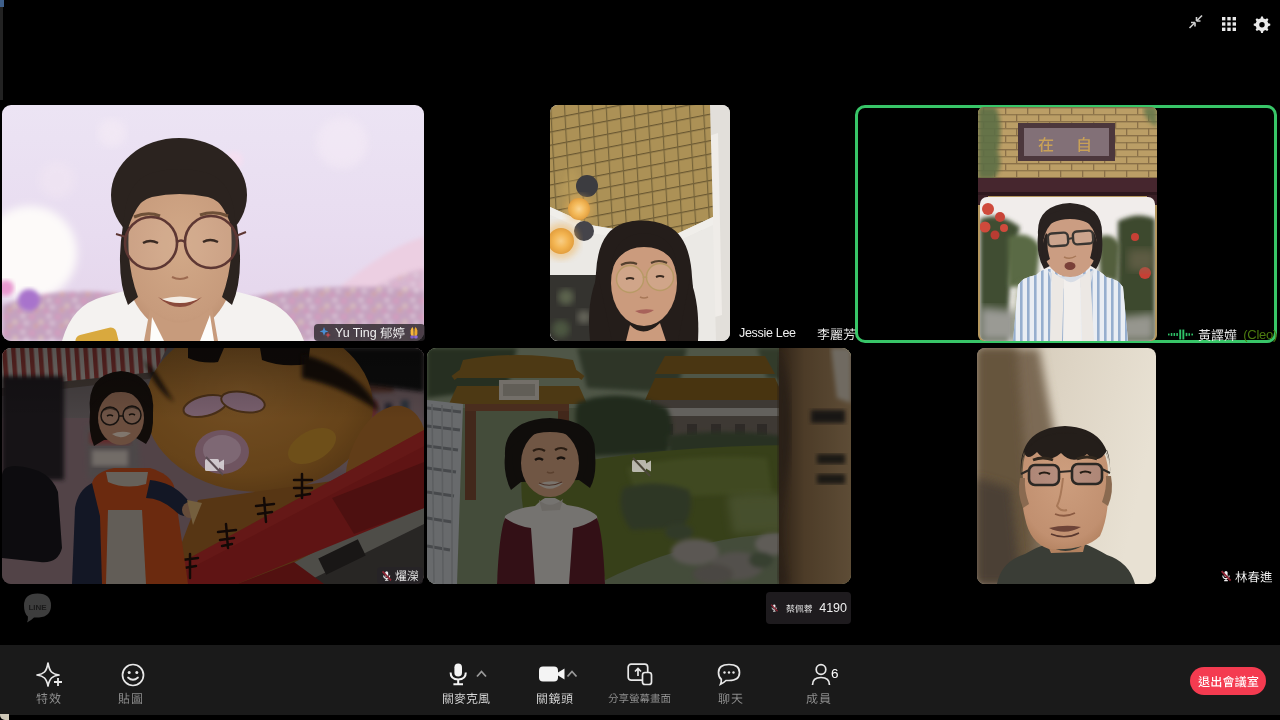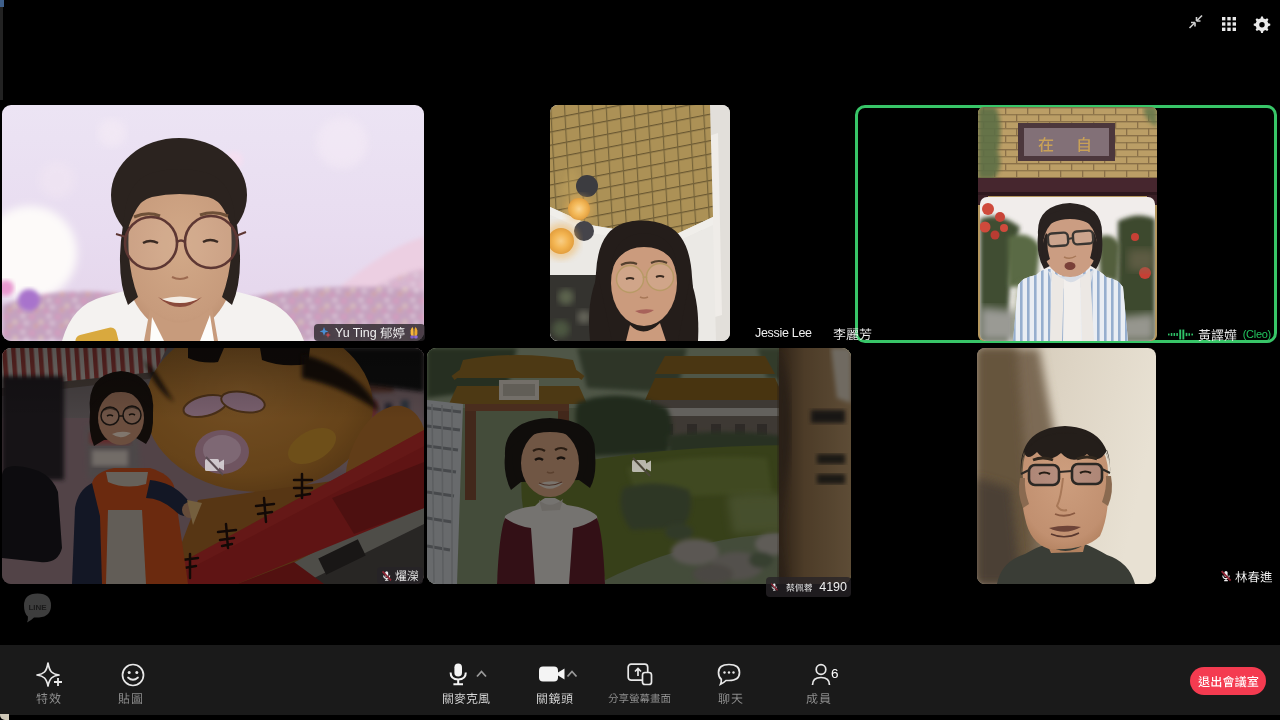--- a/index.html
+++ b/index.html
@@ -465,21 +465,21 @@
       <svg width="25.0" height="18.1" viewBox="0 0 25.0 18.1" style="display:block">
         <path fill="#f2f2f2" d="M2.3 9.7H6V10.5H2.3ZM2.3 11.8H6V12.6H2.3ZM0.6 5.5H7.2V6.3H0.6ZM5.7 7.7H6.5V14.4Q6.5 14.8 6.4 15Q6.3 15.2 6.1 15.3Q5.8 15.4 5.4 15.4Q5 15.4 4.4 15.4Q4.4 15.2 4.3 15Q4.2 14.8 4.1 14.6Q4.6 14.6 4.9 14.6Q5.3 14.6 5.4 14.6Q5.6 14.6 5.6 14.6Q5.7 14.5 5.7 14.4ZM7.6 4.7H11.2V5.6H8.5V15.5H7.6ZM3.1 4 4 4.2Q3.7 5.4 3.3 6.5Q2.8 7.7 2.3 8.6Q1.7 9.5 1 10.3Q0.9 10.2 0.8 10Q0.7 9.9 0.6 9.7Q0.5 9.6 0.4 9.5Q1.4 8.5 2.1 7.1Q2.7 5.7 3.1 4ZM11 4.7H11.1L11.3 4.7L11.9 5.1Q11.5 6 11.1 7Q10.6 8.1 10.1 8.9Q10.8 9.5 11.1 10Q11.5 10.6 11.6 11Q11.8 11.5 11.8 12Q11.8 12.5 11.6 13Q11.5 13.4 11.2 13.6Q11 13.7 10.8 13.8Q10.6 13.8 10.3 13.9Q9.8 13.9 9.2 13.9Q9.2 13.7 9.2 13.5Q9.1 13.2 9 13Q9.3 13 9.5 13Q9.8 13 10 13Q10.1 13 10.3 13Q10.4 12.9 10.5 12.9Q10.7 12.7 10.8 12.5Q10.9 12.2 10.9 11.9Q10.9 11.3 10.5 10.6Q10.2 9.9 9.2 9Q9.5 8.5 9.7 8Q10 7.5 10.2 6.9Q10.4 6.4 10.6 5.9Q10.8 5.4 11 5ZM2.4 7.7H6V8.5H2.4ZM1.9 7.7H2.8V11.5Q2.8 12.1 2.7 12.8Q2.6 13.6 2.4 14.3Q2.2 15 1.7 15.5Q1.7 15.4 1.6 15.3Q1.5 15.2 1.3 15Q1.2 14.9 1.1 14.9Q1.5 14.4 1.6 13.8Q1.8 13.2 1.9 12.6Q1.9 12 1.9 11.5Z M17.2 5.2H24.5V6H17.2ZM18.1 11.4H23.4V12.2H18.1ZM19 7.3V8.4H22.6V7.3ZM18.2 6.6H23.5V9H18.2ZM20.3 11.8H21.2V14.5Q21.2 14.9 21.2 15.1Q21.1 15.2 20.8 15.3Q20.5 15.4 20.1 15.4Q19.7 15.5 19.1 15.5Q19 15.3 18.9 15.1Q18.9 14.8 18.8 14.7Q19.2 14.7 19.6 14.7Q20 14.7 20.1 14.7Q20.3 14.7 20.3 14.6Q20.3 14.6 20.3 14.5ZM17.1 9.8H24.4V11.7H23.6V10.5H17.9V11.7H17.1ZM19.9 4.2 20.8 4Q21 4.3 21.2 4.7Q21.4 5.1 21.5 5.3L20.6 5.6Q20.5 5.4 20.3 4.9Q20.1 4.5 19.9 4.2ZM13.2 10.9 13.7 10.3Q14.2 10.7 14.7 11.1Q15.2 11.6 15.7 12.1Q16.2 12.5 16.6 13Q17 13.4 17.3 13.8L16.7 14.5Q16.5 14.1 16.1 13.7Q15.7 13.2 15.2 12.7Q14.7 12.2 14.2 11.8Q13.7 11.3 13.2 10.9ZM13.2 10.9Q13.4 10.3 13.6 9.4Q13.7 8.6 13.9 7.6Q14.1 6.7 14.2 5.8Q14.4 4.9 14.4 4L15.2 4.1Q15.2 4.9 15 5.9Q14.9 6.8 14.7 7.8Q14.5 8.7 14.3 9.6Q14.1 10.5 14 11.1ZM16 5.8H16.8V7.3Q16.8 8.2 16.7 9.2Q16.6 10.3 16.3 11.3Q15.9 12.4 15.3 13.5Q14.6 14.5 13.5 15.4Q13.4 15.3 13.3 15.2Q13.2 15.1 13.1 15Q13 14.9 12.9 14.9Q14 14 14.6 13Q15.2 12.1 15.5 11.1Q15.8 10 15.9 9.1Q16 8.1 16 7.3ZM12.9 6.8Q13.8 6.8 15 6.7Q16.1 6.6 17.4 6.6V7.4Q16.2 7.5 15.1 7.6Q13.9 7.6 13 7.7Z"></path>
       </svg>
       <svg width="12" height="13" viewBox="0 0 12 13" style="display:block">
 <path d="M4.6,1 Q5.6,2.5 5.6,6 L5.6,10 L3.4,10 Q2.2,8 2.6,4.5 Q3.4,1.5 4.6,1 Z" fill="#f6b73c"></path>
 <path d="M7.4,1 Q6.4,2.5 6.4,6 L6.4,10 L8.6,10 Q9.8,8 9.4,4.5 Q8.6,1.5 7.4,1 Z" fill="#eda92e"></path>
 <rect x="2.4" y="9.4" width="3.4" height="3" rx="1" fill="#7c5cc8"></rect>
 <rect x="6.2" y="9.4" width="3.4" height="3" rx="1" fill="#8a68d8"></rect>
 </svg>
     </div>
-<div class="lbl" style="left:755px;top:325px;height:16px;gap:18px">
+<div class="lbl" style="left:739px;top:325px;height:16px;gap:18px">
 <span style="font-size:12.5px;color:#efefef;letter-spacing:-0.3px">Jessie Lee&nbsp;</span>
       <svg width="39.0" height="18.8" viewBox="0 0 39.0 18.8" style="display:block">
         <path fill="#efefef" d="M0.9 5.5H12.1V6.4H0.9ZM6 4.2H7V9.4H6ZM5.8 5.9 6.6 6.3Q6.1 6.8 5.5 7.3Q4.8 7.8 4.1 8.2Q3.4 8.6 2.6 8.9Q1.9 9.2 1.1 9.4Q1.1 9.3 1 9.2Q0.8 9 0.7 8.9Q0.6 8.7 0.5 8.7Q1.2 8.5 2 8.2Q2.7 7.9 3.4 7.6Q4.1 7.2 4.7 6.8Q5.3 6.4 5.8 5.9ZM3 9.7H9.2V10.5H3ZM0.7 12.2H12.3V13.1H0.7ZM6 11.5H6.9V15Q6.9 15.4 6.8 15.6Q6.7 15.8 6.4 15.9Q6 16 5.5 16.1Q5 16.1 4.2 16.1Q4.2 15.9 4.1 15.8Q4 15.6 3.9 15.5Q3.8 15.3 3.8 15.2Q4.2 15.2 4.6 15.2Q5 15.2 5.3 15.2Q5.6 15.2 5.7 15.2Q5.9 15.2 5.9 15.1Q6 15.1 6 15ZM9 9.7H9.3L9.5 9.6L10.1 10.1Q9.4 10.7 8.4 11.2Q7.4 11.7 6.5 12.1Q6.4 12 6.2 11.8Q6.1 11.6 6 11.5Q6.5 11.3 7.1 11Q7.7 10.7 8.2 10.4Q8.7 10.1 9 9.8ZM6.3 7 6.7 6.3Q7.4 6.6 8.2 6.9Q9 7.2 9.7 7.5Q10.5 7.8 11.2 8.1Q11.8 8.4 12.3 8.7L11.8 9.5Q11.3 9.2 10.7 8.9Q10 8.5 9.3 8.2Q8.5 7.9 7.7 7.5Q7 7.2 6.3 7Z M15 8.6H25.1V9.3H15ZM14.5 8.6H15.4V10.9Q15.4 11.5 15.4 12.2Q15.3 12.8 15.2 13.5Q15.1 14.3 14.8 14.9Q14.5 15.6 14.1 16.2Q14.1 16.1 13.9 16Q13.8 15.8 13.7 15.7Q13.5 15.6 13.4 15.6Q13.9 14.9 14.1 14Q14.4 13.2 14.4 12.4Q14.5 11.6 14.5 10.9ZM17.6 9.2H18.5V12H17.6ZM20.8 9.2H21.6V12H20.8ZM16.9 13.2H20V13.9H16.9ZM20.5 12.2H21.5V14.8Q21.5 15 21.6 15.1Q21.7 15.2 22.1 15.2Q22.2 15.2 22.5 15.2Q22.7 15.2 23.1 15.2Q23.4 15.2 23.7 15.2Q24 15.2 24.1 15.2Q24.3 15.2 24.4 15.1Q24.5 15.1 24.5 14.9Q24.6 14.7 24.6 14.3Q24.8 14.4 25 14.5Q25.2 14.5 25.4 14.6Q25.3 15.4 25.1 15.6Q24.8 15.9 24.2 15.9Q24.1 15.9 23.9 15.9Q23.7 15.9 23.4 15.9Q23.1 15.9 22.8 15.9Q22.5 15.9 22.3 15.9Q22.1 15.9 22 15.9Q21.4 15.9 21.1 15.8Q20.8 15.7 20.7 15.5Q20.5 15.2 20.5 14.8ZM15 10.1H24.8V12.3H15V11.7H23.9V10.7H15ZM14.1 4.6H19.3V5.3H14.1ZM19.9 4.6H25.2V5.3H19.9ZM14.5 5.9H19V8.3H18.1V6.5H15.4V8.3H14.5ZM20.2 5.9H24.8V8.3H23.9V6.5H21.1V8.3H20.2ZM15.9 7.1 16.4 6.7Q16.7 6.9 17 7.2Q17.3 7.5 17.4 7.8L16.9 8.2Q16.8 8 16.5 7.7Q16.2 7.3 15.9 7.1ZM21.6 7.1 22.1 6.7Q22.4 6.9 22.8 7.2Q23.1 7.5 23.2 7.8L22.7 8.2Q22.6 8 22.2 7.7Q21.9 7.3 21.6 7.1ZM18.9 8 19.7 7.7Q19.9 7.9 20.1 8.3Q20.3 8.6 20.3 8.9L19.4 9.2Q19.4 8.9 19.2 8.6Q19 8.2 18.9 8ZM16.1 16 16.1 15.4 16.6 15.1 20.1 14.7Q20.1 14.9 20.1 15.1Q20.1 15.3 20.1 15.4Q18.9 15.6 18.1 15.7Q17.4 15.8 17 15.8Q16.6 15.9 16.4 15.9Q16.2 16 16.1 16ZM16.1 16Q16.1 15.9 16.1 15.8Q16 15.6 16 15.5Q15.9 15.3 15.9 15.3Q16 15.2 16.2 15.1Q16.3 15 16.3 14.7V12.1H17.3V15.4Q17.3 15.4 17.1 15.5Q17 15.5 16.9 15.6Q16.7 15.6 16.5 15.7Q16.4 15.8 16.3 15.9Q16.1 15.9 16.1 16ZM20.8 13.2H24.6V13.9H20.8Z M30.6 11.1H36.2V12H30.6ZM30.4 9.2H31.5Q31.4 10.3 31.1 11.3Q30.9 12.3 30.5 13.2Q30 14.1 29.2 14.9Q28.4 15.6 27.2 16.1Q27.1 16 27 15.8Q26.9 15.7 26.8 15.6Q26.7 15.4 26.6 15.3Q27.7 14.9 28.5 14.2Q29.2 13.5 29.6 12.7Q30 11.9 30.1 11Q30.3 10.1 30.4 9.2ZM35.8 11.1H36.8Q36.8 11.1 36.8 11.2Q36.8 11.3 36.8 11.4Q36.8 11.5 36.7 11.6Q36.6 12.9 36.5 13.7Q36.4 14.5 36.2 15Q36 15.5 35.8 15.7Q35.6 15.9 35.4 16Q35.1 16 34.8 16.1Q34.5 16.1 33.9 16.1Q33.4 16.1 32.7 16Q32.7 15.8 32.6 15.6Q32.5 15.3 32.4 15.1Q33.1 15.2 33.6 15.2Q34.2 15.2 34.4 15.2Q34.6 15.2 34.8 15.2Q34.9 15.2 35 15.1Q35.2 14.9 35.3 14.5Q35.5 14.1 35.6 13.3Q35.7 12.5 35.8 11.3ZM26.9 8.7H38.2V9.6H26.9ZM31.9 7.2 32.7 7Q33 7.4 33.2 7.9Q33.5 8.4 33.6 8.8L32.7 9.1Q32.6 8.7 32.4 8.2Q32.1 7.7 31.9 7.2ZM26.8 5.5H32.2V6.4H26.8ZM29.2 4.2H30.2V7.6H29.2ZM34.8 4.2H35.8V7.6H34.8ZM32.8 5.5H38.3V6.4H32.8Z"></path>
       </svg>
     </div>
 <div class="lbl" style="left:1168px;top:326px;height:16px;gap:4px">
 <svg width="26" height="11" viewBox="0 0 30 12" preserveAspectRatio="none" style="display:block">
 <g fill="#2fc468">
 <rect x="0" y="5" width="1.8" height="2"></rect>
           <rect x="3.2" y="4.4" width="1.8" height="3.2"></rect>
@@ -488,34 +488,34 @@
 <rect x="13" y="0.6" width="2.2" height="10.8"></rect>
           <rect x="16.6" y="0.6" width="2.2" height="10.8"></rect>
 <rect x="20.4" y="4.2" width="1.9" height="3.6"></rect>
           <rect x="23.6" y="4.6" width="1.8" height="2.8"></rect>
           <rect x="27" y="5" width="1.8" height="2"></rect>
 </g>
       </svg>
       <svg width="39.0" height="18.8" viewBox="0 0 39.0 18.8" style="display:block">
         <path fill="#efefef" d="M7.8 14.6 8.5 14Q9.2 14.2 9.9 14.5Q10.7 14.7 11.3 15Q12 15.2 12.5 15.5L11.6 16.1Q11.2 15.9 10.6 15.6Q10 15.4 9.3 15.1Q8.5 14.8 7.8 14.6ZM1.3 5.1H11.8V5.9H1.3ZM0.7 8.2H12.4V9.1H0.7ZM6 10H6.9V13.7H6ZM3.1 12.1V13.2H10V12.1ZM3.1 10.4V11.5H10V10.4ZM2.2 9.7H11V13.9H2.2ZM4.4 14 5.2 14.5Q4.7 14.8 4 15.1Q3.3 15.5 2.6 15.7Q1.9 16 1.2 16.1Q1.1 16 0.9 15.8Q0.7 15.6 0.5 15.5Q1.2 15.3 1.9 15Q2.6 14.8 3.3 14.5Q3.9 14.2 4.4 14ZM3.7 4.1H4.7V6.8H8.4V4.1H9.3V7.6H3.7Z M14.1 8.1H17.7V8.9H14.1ZM14.1 9.8H17.7V10.6H14.1ZM13.5 6.4H17.9V7.2H13.5ZM14.5 11.5H17.6V15.3H14.5V14.5H16.8V12.4H14.5ZM14.1 11.5H14.9V15.9H14.1ZM14.8 4.5 15.5 4.1Q15.8 4.5 16.1 5Q16.4 5.4 16.5 5.8L15.7 6.2Q15.6 5.9 15.3 5.4Q15 4.9 14.8 4.5ZM18 13.7H25.3V14.5H18ZM18.6 8.4H24.8V9.1H18.6ZM18.4 12.1H25V12.8H18.4ZM18 10H25.3V10.8H18ZM21.2 7.4H22.1V10.3H21.2ZM21.2 12.3H22.1V16.1H21.2ZM23 10.9 23.9 11.1Q23.7 11.5 23.5 11.8Q23.2 12.2 23 12.4L22.3 12.2Q22.5 11.9 22.7 11.5Q22.9 11.1 23 10.9ZM19.5 11.1 20.2 10.9Q20.4 11.2 20.6 11.5Q20.7 11.8 20.8 12.1L20 12.3Q19.9 12.1 19.8 11.7Q19.6 11.4 19.5 11.1ZM23 5.4V6.8H24.2V5.4ZM21.1 5.4V6.8H22.3V5.4ZM19.2 5.4V6.8H20.3V5.4ZM18.3 4.6H25.1V7.6H18.3Z M34.2 7.6H35.1V16.1H34.2ZM31.2 7.3H38.1V8.1H31.2ZM31.2 13.4H38.2V14.2H31.2ZM31.1 11.5H38.3V12.3H31.1ZM30.9 9.4H33.6V10.2H30.9ZM30.9 5.3H34.4V6.1H30.9ZM32.6 4.2H33.5V7H32.6ZM32.1 8.6H32.8V11.1H32.1ZM36.5 8.6H37.3V11.1H36.5ZM35.8 4.2H36.7V7H35.8ZM35.7 9.4H38.5V10.1H35.7ZM34.9 5.3H38.4V6.1H34.9ZM26.7 11.3 27.2 10.7Q27.7 11 28.3 11.5Q28.8 11.9 29.3 12.3Q29.8 12.8 30.3 13.2Q30.7 13.6 31 13.9L30.5 14.7Q30.2 14.3 29.7 13.9Q29.3 13.5 28.8 13Q28.3 12.6 27.7 12.1Q27.2 11.7 26.7 11.3ZM26.7 11.3Q26.9 10.7 27.1 9.8Q27.3 8.9 27.5 8Q27.7 7 27.8 6Q27.9 5 28 4.2L28.9 4.2Q28.8 5.1 28.7 6.1Q28.5 7.1 28.3 8.1Q28.1 9.1 27.9 10Q27.7 10.9 27.5 11.6ZM29.6 6H30.4V7.6Q30.4 8.5 30.3 9.6Q30.2 10.7 29.9 11.8Q29.6 12.9 28.9 14Q28.3 15.1 27.1 16.1Q27.1 16 27 15.9Q26.8 15.8 26.7 15.7Q26.6 15.5 26.5 15.5Q27.6 14.6 28.2 13.6Q28.8 12.5 29.1 11.5Q29.4 10.5 29.5 9.5Q29.6 8.5 29.6 7.6ZM26.5 7.1Q27.1 7 27.8 7Q28.6 7 29.4 6.9Q30.3 6.9 31.2 6.8V7.7Q29.9 7.8 28.7 7.9Q27.5 7.9 26.6 8Z"></path>
       </svg>
-      <span style="font-size:11px;color:#22c55e;letter-spacing:-0.3px;margin-left:-1px">&nbsp;(Cleo)</span>
+      <span style="font-size:13px;color:#4d7c0f;letter-spacing:-0.3px;margin-left:-1px">&nbsp;(Cleo)</span>
     </div>
 <div class="lbl lbox" style="left:377px;top:567px;width:46px;height:17px;padding:0 4px;gap:3px">
 <svg width="12" height="12" viewBox="0 0 12 12" style="display:block">
 <rect x="4.4" y="1" width="3.2" height="6" rx="1.6" fill="#f0eef0"></rect>
 <path d="M2.8,5.5 Q2.8,8.6 6,8.6 Q9.2,8.6 9.2,5.5" stroke="#f0eef0" stroke-width="1.1" fill="none"></path>
 <path d="M6,8.6 L6,10.4 M4.2,10.6 L7.8,10.6" stroke="#f0eef0" stroke-width="1.1"></path>
 <path d="M1.6,1.2 L10.6,10.6" stroke="#8f2433" stroke-width="1.8"></path>
 </svg>
       <svg width="25.0" height="18.1" viewBox="0 0 25.0 18.1" style="display:block">
         <path fill="#efefef" d="M5.6 11.2H11.6V11.9H5.6ZM5.6 12.7H11.6V13.4H5.6ZM5.6 14.3H12V15H5.6ZM5.8 8.5 6.6 8.8Q6.3 9.4 6 10Q5.6 10.6 5.2 11.1Q4.7 11.7 4.3 12.1Q4.2 12 4 11.8Q3.8 11.6 3.7 11.6Q4.1 11.2 4.5 10.6Q4.9 10.1 5.2 9.6Q5.6 9 5.8 8.5ZM5.9 9.6H11.9V10.3H5.9V15.5H5V10.4L5.7 9.6ZM8.3 10H9.2V14.7H8.3ZM7.9 8.7 8.7 8.5Q8.9 8.8 9 9.2Q9.2 9.6 9.3 9.8L8.4 10.1Q8.4 9.8 8.2 9.4Q8 9 7.9 8.7ZM4.5 7.5Q4.9 7.3 5.5 7Q6.1 6.7 6.7 6.4L6.9 6.9Q6.4 7.3 5.9 7.6Q5.4 7.9 4.9 8.2ZM4.7 5.7 5.1 5.2Q5.4 5.4 5.8 5.6Q6.2 5.8 6.5 6L6.1 6.5Q5.8 6.3 5.4 6.1Q5 5.9 4.7 5.7ZM7.1 4.3H7.9V7.8Q7.9 8.1 7.9 8.3Q7.8 8.4 7.6 8.5Q7.4 8.6 7 8.6Q6.7 8.6 6.1 8.6Q6.1 8.5 6 8.3Q6 8.1 5.9 8Q6.3 8 6.6 8Q6.9 8 7 8Q7.1 8 7.1 7.8ZM4.4 4.3H7.3V5H4.4ZM8.2 7.6Q8.7 7.4 9.3 7.1Q9.9 6.7 10.5 6.4L10.7 7Q10.2 7.3 9.6 7.6Q9.1 7.9 8.6 8.2ZM8.5 5.7 8.9 5.3Q9.3 5.4 9.7 5.6Q10.1 5.8 10.3 6L10 6.5Q9.7 6.3 9.3 6.1Q8.9 5.9 8.5 5.7ZM10.8 4.3H11.6V7.9Q11.6 8.2 11.5 8.4Q11.5 8.5 11.2 8.6Q11 8.7 10.7 8.7Q10.3 8.7 9.8 8.7Q9.8 8.6 9.7 8.4Q9.7 8.2 9.6 8.1Q10 8.1 10.3 8.1Q10.6 8.1 10.6 8.1Q10.8 8.1 10.8 7.9ZM8.3 4.3H11.1V5H8.3ZM2.1 4.1H2.9V8.5Q2.9 9.7 2.7 11Q2.6 12.2 2.2 13.3Q1.8 14.5 1 15.5Q0.9 15.4 0.8 15.2Q0.7 15.1 0.6 15Q0.5 14.9 0.4 14.8Q1.1 13.9 1.5 12.9Q1.8 11.8 2 10.7Q2.1 9.6 2.1 8.5ZM3.6 6 4.4 6.3Q4.3 6.7 4.1 7.3Q3.9 7.8 3.8 8.2Q3.6 8.7 3.5 9.1L2.9 8.9Q3 8.5 3.2 8Q3.3 7.5 3.4 7Q3.5 6.5 3.6 6ZM2.6 11.2Q2.8 11.3 3 11.7Q3.3 12 3.5 12.4Q3.8 12.8 4.1 13.1Q4.3 13.5 4.4 13.6L3.8 14.3Q3.7 14 3.4 13.7Q3.2 13.3 3 12.9Q2.7 12.5 2.5 12.1Q2.2 11.8 2.1 11.6ZM0.5 6.3 1.1 6.2Q1.2 6.7 1.4 7.4Q1.5 8 1.6 8.6Q1.7 9.1 1.7 9.5L1.1 9.7Q1 9.3 0.9 8.7Q0.8 8.1 0.7 7.5Q0.6 6.9 0.5 6.3Z M19.5 4.8 20.1 5.1Q20 5.5 19.8 5.9Q19.5 6.3 19.4 6.6L18.9 6.3Q19 6 19.2 5.6Q19.4 5.1 19.5 4.8ZM17.8 6.9 18.3 6.5Q18.6 6.7 19 6.9Q19.3 7.2 19.6 7.4Q19.9 7.6 20.1 7.8L19.5 8.4Q19.3 8.2 19 7.9Q18.8 7.7 18.4 7.4Q18.1 7.2 17.8 6.9ZM17.9 4.1H18.7Q18.7 5 18.6 5.8Q18.5 6.5 18.2 7.1Q18 7.6 17.6 8.1Q17.1 8.5 16.4 8.8Q16.3 8.6 16.2 8.5Q16.1 8.3 15.9 8.2Q16.6 7.9 17 7.6Q17.3 7.2 17.6 6.7Q17.8 6.2 17.8 5.6Q17.9 4.9 17.9 4.1ZM23.8 4.9 24.5 5.2Q24.3 5.6 24 6Q23.8 6.4 23.6 6.7L23.1 6.4Q23.3 6.1 23.5 5.6Q23.7 5.2 23.8 4.9ZM21.9 6.9 22.4 6.4Q22.8 6.7 23.2 7Q23.6 7.3 23.9 7.6Q24.3 7.9 24.5 8.1L24 8.7Q23.7 8.5 23.4 8.2Q23 7.9 22.6 7.5Q22.3 7.2 21.9 6.9ZM22.1 4.1H22.9Q22.9 5.3 22.7 6.2Q22.5 7.1 22 7.7Q21.5 8.4 20.6 8.8Q20.5 8.6 20.4 8.4Q20.3 8.3 20.1 8.2Q21 7.8 21.4 7.3Q21.8 6.7 21.9 6Q22.1 5.2 22.1 4.1ZM16.4 9H24.2V10.9H23.4V9.7H17.2V10.9H16.4ZM16.6 11.3H24.1V12.1H16.6ZM19.8 10H20.7V15.5H19.8ZM13.6 4.8 14.2 4.3Q14.5 4.5 14.9 4.8Q15.3 5 15.6 5.3Q15.9 5.6 16.1 5.8L15.5 6.4Q15.3 6.2 15 5.9Q14.7 5.6 14.3 5.3Q14 5.1 13.6 4.8ZM13 8.1 13.5 7.5Q13.9 7.7 14.2 8Q14.6 8.2 14.9 8.5Q15.3 8.7 15.5 8.9L14.9 9.6Q14.7 9.4 14.4 9.1Q14.1 8.9 13.7 8.6Q13.3 8.3 13 8.1ZM13.2 14.8Q13.5 14.3 13.9 13.7Q14.3 13 14.7 12.2Q15 11.5 15.4 10.8L16 11.3Q15.8 12 15.4 12.7Q15.1 13.4 14.7 14.1Q14.3 14.8 14 15.4ZM16.2 5 16.8 4.8Q17 5.1 17.2 5.6Q17.3 6 17.4 6.3L16.8 6.6Q16.7 6.3 16.5 5.8Q16.3 5.4 16.2 5ZM20.4 5 21 4.8Q21.2 5.2 21.3 5.7Q21.5 6.1 21.6 6.4L20.9 6.6Q20.8 6.3 20.7 5.9Q20.6 5.4 20.4 5ZM19.4 11.7 20.1 12Q19.7 12.7 19.1 13.3Q18.5 13.9 17.8 14.4Q17.1 14.9 16.5 15.2Q16.4 15.1 16.2 14.9Q16 14.7 15.9 14.5Q16.5 14.3 17.2 13.8Q17.9 13.4 18.5 12.8Q19 12.3 19.4 11.7ZM21.1 11.7Q21.3 12.1 21.8 12.5Q22.2 12.9 22.6 13.3Q23.1 13.7 23.6 14Q24.1 14.3 24.5 14.5Q24.4 14.6 24.2 14.8Q24 15 23.9 15.2Q23.3 14.9 22.6 14.4Q22 13.8 21.4 13.2Q20.8 12.6 20.4 12Z"></path>
       </svg>
     </div>
-<div class="lbl lbox" style="left:766px;top:577px;width:85px;height:17px;padding:10px 4px;gap:7px">
+<div class="lbl lbox" style="left:766px;top:592px;width:85px;height:17px;padding:16px 4px;gap:7px">
 <svg width="12" height="12" viewBox="0 0 12 12" style="display:block">
 <rect x="4.4" y="1" width="3.2" height="6" rx="1.6" fill="#f0eef0"></rect>
 <path d="M2.8,5.5 Q2.8,8.6 6,8.6 Q9.2,8.6 9.2,5.5" stroke="#f0eef0" stroke-width="1.1" fill="none"></path>
 <path d="M6,8.6 L6,10.4 M4.2,10.6 L7.8,10.6" stroke="#f0eef0" stroke-width="1.1"></path>
 <path d="M1.6,1.2 L10.6,10.6" stroke="#8f2433" stroke-width="1.8"></path>
 </svg>
       <svg width="37.5" height="18.1" viewBox="0 0 37.5 18.1" style="display:block">
         <path fill="#efefef" d="M7.1 6.9H10.5V7.6H7.1ZM4.1 10H8.5V10.7H4.1ZM1.9 11.7H10.7V12.4H1.9ZM3.5 12.8 4.4 13.1Q3.8 13.7 3.1 14.3Q2.3 14.9 1.5 15.3Q1.4 15.2 1.3 15Q1.2 14.9 1 14.8Q0.9 14.7 0.8 14.6Q1.6 14.3 2.3 13.8Q3 13.3 3.5 12.8ZM8.1 13.2 8.7 12.7Q9.2 13 9.8 13.3Q10.3 13.7 10.8 14Q11.3 14.4 11.7 14.7L11 15.3Q10.7 15 10.2 14.6Q9.7 14.3 9.1 13.9Q8.6 13.5 8.1 13.2ZM10.2 6.9H10.4L10.6 6.8L11.1 7.2Q10.7 7.9 10.1 8.6Q9.5 9.3 8.9 9.8Q8.9 9.7 8.7 9.5Q8.5 9.4 8.4 9.3Q8.8 9 9.1 8.6Q9.4 8.2 9.7 7.8Q10 7.4 10.2 7ZM7.2 7.4Q7.7 8.2 8.5 8.9Q9.2 9.7 10.1 10.2Q11 10.7 12 11.1Q11.9 11.2 11.7 11.4Q11.5 11.6 11.4 11.8Q10.4 11.4 9.5 10.8Q8.5 10.2 7.8 9.4Q7 8.6 6.5 7.7ZM0.7 4.8H5.8V5.7H0.7ZM3.3 4H4.2V6.3H3.3ZM8.4 4H9.3V6.3H8.4ZM6.6 4.8H11.8V5.6H6.6ZM2.8 7H5.6V7.7H2.8ZM2.2 8.1 2.8 7.7Q3.1 7.9 3.4 8.2Q3.7 8.5 4 8.8Q4.3 9 4.4 9.3L3.8 9.7Q3.6 9.5 3.4 9.2Q3.1 8.9 2.8 8.6Q2.5 8.3 2.2 8.1ZM3 6.3 3.9 6.5Q3.4 7.2 2.7 7.9Q2 8.6 1.1 9.1Q1 9 0.8 8.8Q0.6 8.7 0.5 8.6Q1.4 8.1 2 7.5Q2.7 6.9 3 6.3ZM5.4 7H5.5L5.7 7L6.3 7.3Q5.9 8.2 5.4 8.9Q4.8 9.7 4.1 10.2Q3.4 10.8 2.6 11.3Q1.8 11.7 1 12Q0.9 11.8 0.8 11.6Q0.6 11.4 0.5 11.3Q1.2 11.1 2 10.7Q2.7 10.3 3.4 9.7Q4 9.2 4.6 8.6Q5.1 7.9 5.4 7.2ZM0.6 9.5Q1.1 9.5 1.7 9.5Q2.3 9.4 2.9 9.3L2.9 9.9Q2.3 10 1.8 10.1Q1.2 10.1 0.7 10.2ZM5.8 12H6.7V15.5H5.8Z M16.5 4.6H17.3V8.1Q17.3 8.8 17.3 9.8Q17.3 10.8 17.1 11.8Q17 12.8 16.8 13.7Q16.6 14.7 16.2 15.5Q16.1 15.4 16 15.3Q15.9 15.2 15.7 15.2Q15.6 15.1 15.5 15Q15.9 14.3 16.1 13.4Q16.3 12.5 16.4 11.5Q16.5 10.6 16.5 9.7Q16.5 8.8 16.5 8.1ZM17 4.6H23.1V5.4H17ZM22.6 4.6H23.4Q23.4 6.2 23.4 7.7Q23.4 9.2 23.4 10.4Q23.4 11.7 23.4 12.6Q23.5 13.6 23.6 14.1Q23.7 14.6 23.8 14.6Q23.9 14.6 24 14.3Q24 14 24 13.5Q24 13 24 12.5Q24.2 12.6 24.3 12.8Q24.5 13 24.6 13.1Q24.5 14 24.5 14.5Q24.4 15 24.2 15.2Q24.1 15.5 23.8 15.5Q23.3 15.5 23.1 14.9Q22.9 14.4 22.8 13.5Q22.7 12.5 22.6 11.2Q22.6 9.9 22.6 8.2Q22.6 6.6 22.6 4.6ZM17.9 6.7H22V7.5H17.9ZM18 8.8H21.6V9.4H18.6V13.9H18ZM21.3 8.8H21.9V13.1Q21.9 13.3 21.9 13.5Q21.8 13.6 21.7 13.7Q21.5 13.8 21.3 13.8Q21.1 13.8 20.8 13.8Q20.8 13.7 20.7 13.5Q20.6 13.3 20.6 13.2Q20.8 13.2 21 13.2Q21.1 13.2 21.2 13.2Q21.3 13.2 21.3 13.1ZM19.6 6.9H20.4V9.1H20.3V15.4H19.6V9.1H19.6ZM15.2 4.1 16.1 4.3Q15.8 5.4 15.3 6.4Q14.9 7.5 14.4 8.4Q13.9 9.4 13.3 10.1Q13.3 10 13.2 9.8Q13.1 9.6 13 9.4Q12.9 9.3 12.9 9.1Q13.6 8.2 14.2 6.9Q14.8 5.5 15.2 4.1ZM14.3 7.2 15.2 6.4 15.2 6.4V15.5H14.3Z M28.3 14.3H34.3V15.1H28.3ZM27.8 11.7H34.8V15.5H33.9V12.4H28.7V15.5H27.8ZM26.1 7H36.4V9.1H35.5V7.8H27V9.1H26.1ZM29.1 8.1 29.9 8.4Q29.4 9 28.6 9.6Q27.9 10.2 27.1 10.5Q27.1 10.5 26.9 10.3Q26.8 10.2 26.7 10.1Q26.6 10 26.5 9.9Q27.2 9.6 27.9 9.1Q28.6 8.6 29.1 8.1ZM32.6 8.5 33.3 8.1Q33.8 8.3 34.3 8.7Q34.8 9 35.2 9.3Q35.7 9.7 36 9.9L35.3 10.5Q35 10.2 34.6 9.8Q34.1 9.5 33.6 9.1Q33.1 8.8 32.6 8.5ZM30.4 6.1 31.2 5.9Q31.5 6.2 31.7 6.6Q31.9 7 31.9 7.3L31 7.5Q30.9 7.2 30.7 6.8Q30.6 6.4 30.4 6.1ZM31.2 8.7 32 9.1Q31.3 10 30.4 10.8Q29.4 11.6 28.4 12.2Q27.3 12.8 26.1 13.3Q26 13.1 25.8 12.9Q25.7 12.7 25.5 12.5Q26.6 12.1 27.7 11.5Q28.8 11 29.7 10.2Q30.6 9.5 31.2 8.7ZM31.5 9.1Q32.7 10.3 34.1 11Q35.5 11.7 37 12.3Q36.9 12.4 36.7 12.6Q36.5 12.8 36.4 13.1Q35.4 12.6 34.4 12.1Q33.4 11.7 32.5 11Q31.6 10.4 30.8 9.5ZM25.8 4.8H30.9V5.6H25.8ZM28.1 4H29V6.5H28.1ZM33.5 4H34.4V6.5H33.5ZM31.5 4.8H36.8V5.6H31.5Z"></path>
       </svg>
       <span style="font-size:12.5px;color:#efefef">4190</span>

